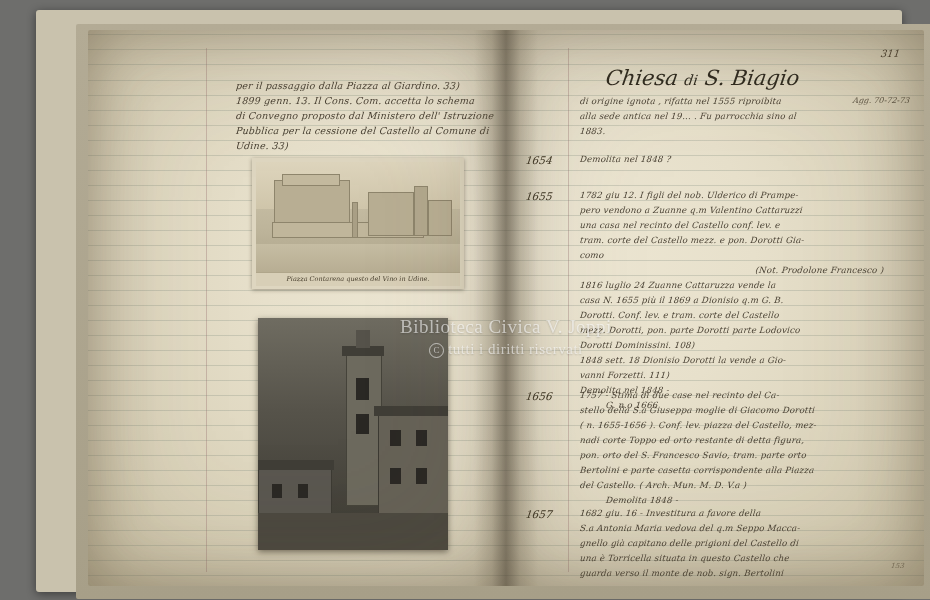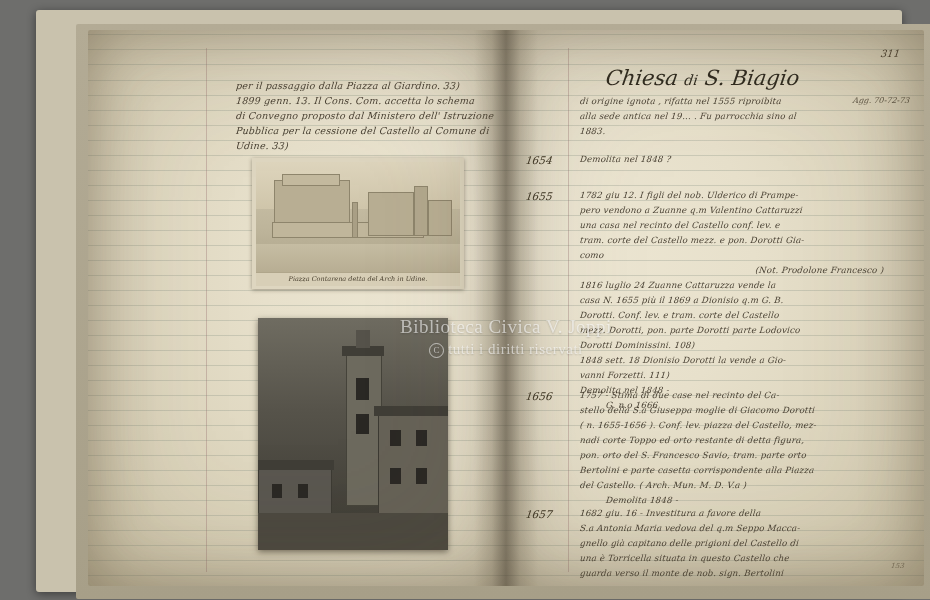--- a/index.html
+++ b/index.html
@@ -231,21 +231,21 @@
             <div class="eng-bldg" style="left:18px;top:18px;width:74px;height:52px;"></div>
             <div class="eng-bldg" style="left:26px;top:12px;width:56px;height:10px;background:#c3b99e;"></div>
 
             <div class="eng-bldg" style="left:16px;top:60px;width:150px;height:14px;background:#c0b69b;"></div>
 
             <div class="eng-bldg" style="left:112px;top:30px;width:44px;height:42px;"></div>
             <div class="eng-bldg" style="left:158px;top:24px;width:12px;height:48px;background:#b2a88d;"></div>
             <div class="eng-bldg" style="left:172px;top:38px;width:22px;height:34px;"></div>
 
             <div class="eng-bldg" style="left:96px;top:40px;width:4px;height:34px;background:#a99f85;"></div>
-            <div class="eng-caption">Piazza Contarena detta del Arch in Udine.</div>
+            <div class="eng-caption">Piazza Contarena questo del Vino in Udine.</div>
           </div>
         </div>
 
         <div class="photo" style="left:170px;top:288px;width:190px;height:232px;">
           <div class="photo-inner">
             <div class="ph-sky"></div>
 
             <div class="ph-tower" style="left:88px;top:36px;width:34px;height:150px;"></div>
             <div class="ph-roof" style="left:84px;top:28px;width:42px;height:10px;"></div>
             <div class="ph-roof" style="left:98px;top:12px;width:14px;height:18px;background:#55524a;"></div>

